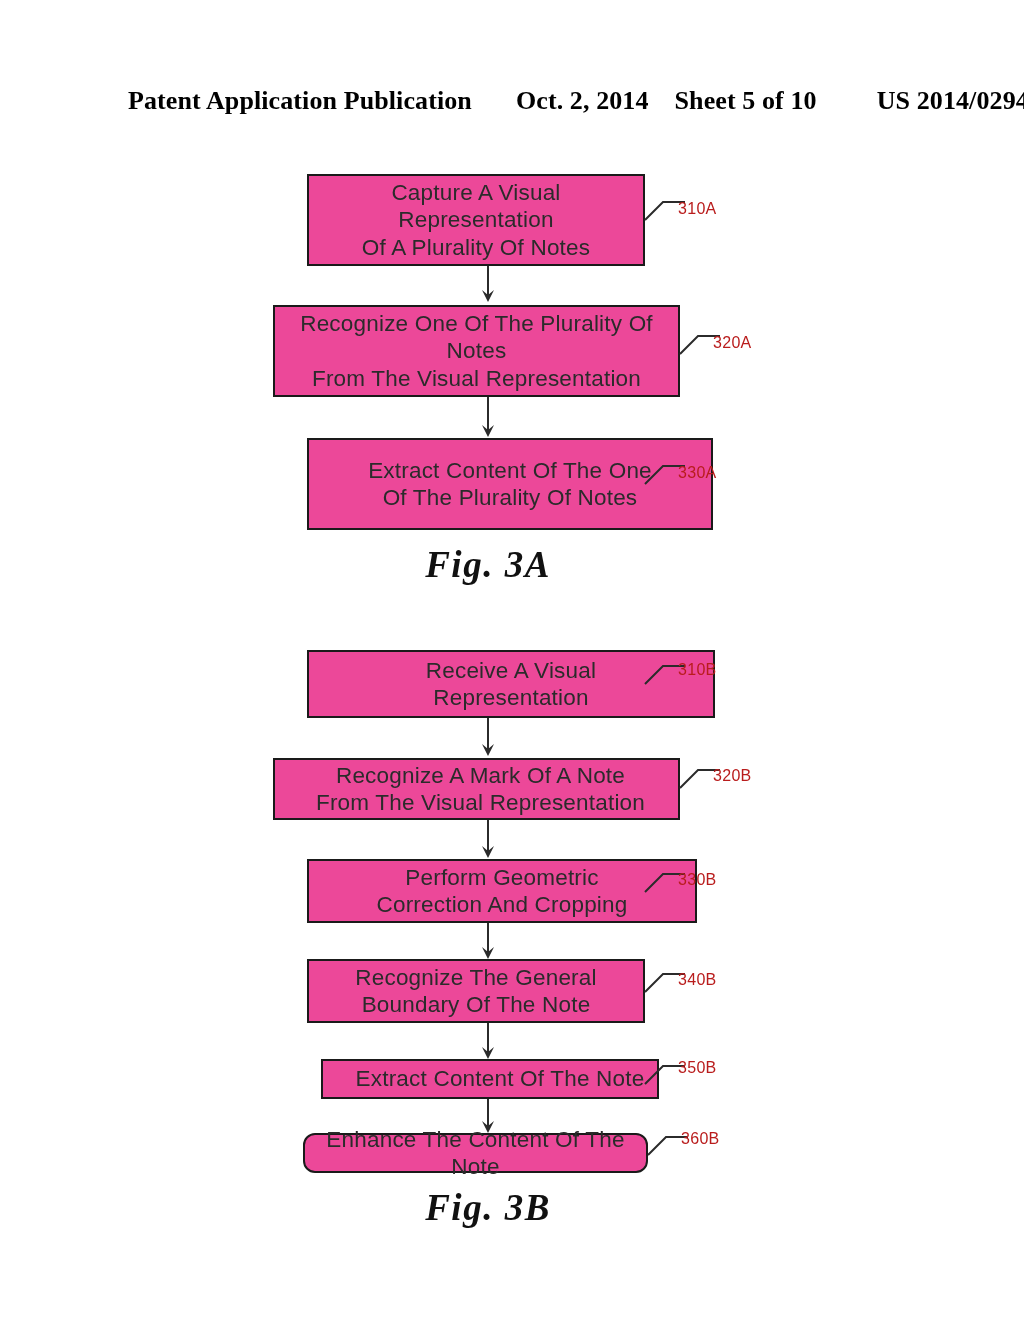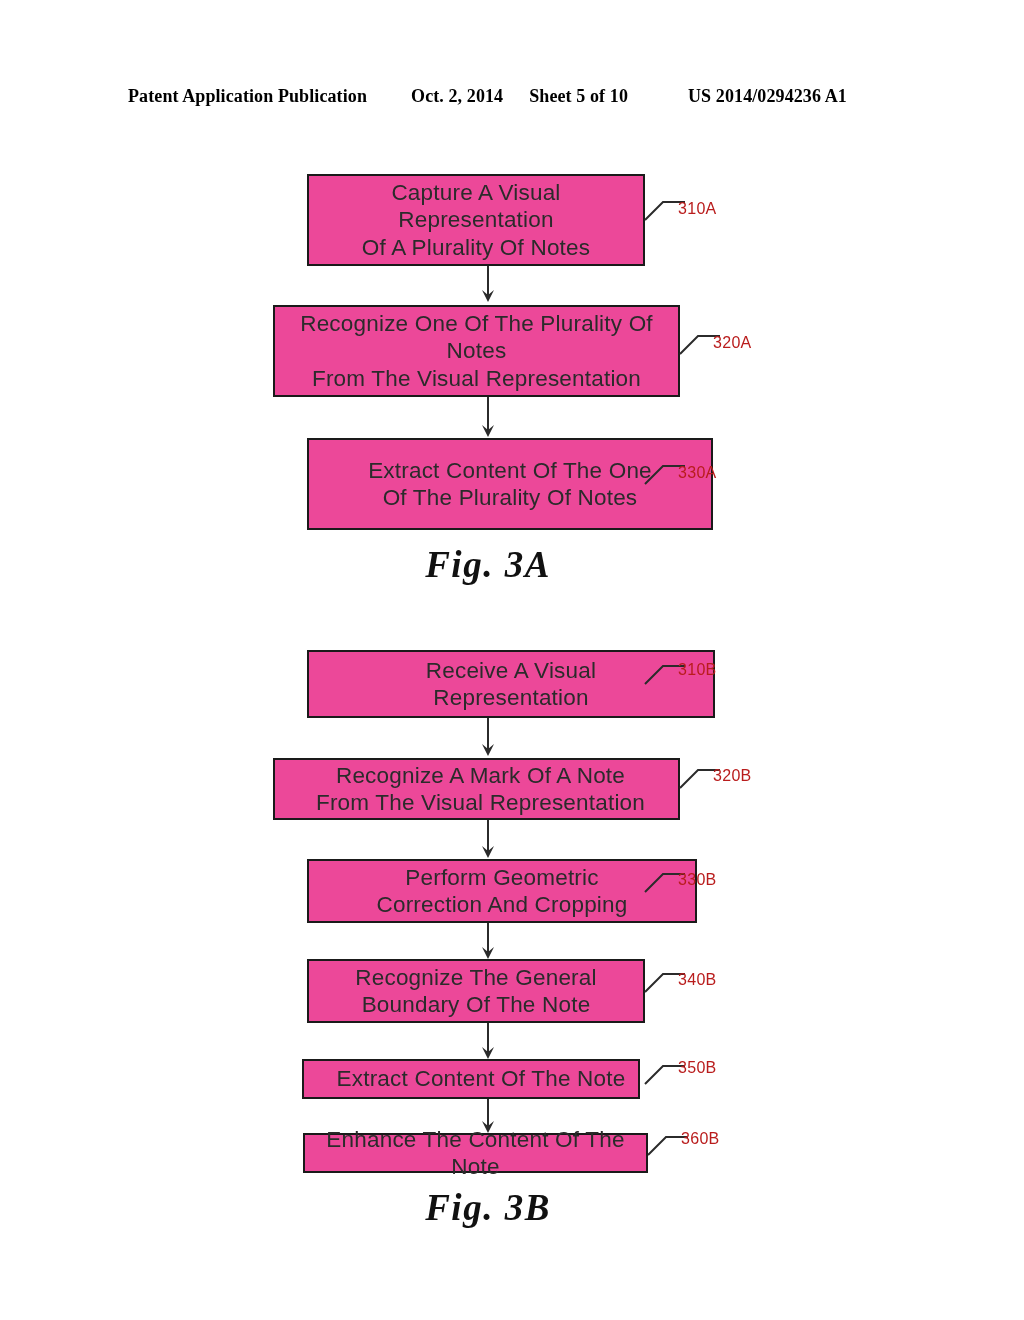--- a/index.html
+++ b/index.html
@@ -20,21 +20,21 @@
   .page-header {
     position: absolute;
     top: 86px;
     left: 128px;
     width: 760px;
     height: 30px;
     display: flex;
     align-items: baseline;
     font-family: "Liberation Serif", serif;
     font-weight: bold;
-    font-size: 18px;
+    font-size: 26px;
     letter-spacing: 0.1px;
     white-space: nowrap;
   }
   .hdr-pub   { }
   .hdr-date  { margin-left: 44px; }
   .hdr-sheet { margin-left: 26px; }
   .hdr-num   { margin-left: 60px; }
 
   
   .flow-box {
@@ -231,38 +231,38 @@
 </div>
 <div class="ref-label" style="left:678px; top:971px;">340B</div>
 
 <div class="connector" style="left:480px; top:1023px; height:36px;">
   <svg width="16" height="36" viewBox="0 0 16 36">
     <line x1="8" y1="0" x2="8" y2="30" stroke="#2b2b2b" stroke-width="2"></line>
     <path d="M2 24 L8 36 L14 24 L8 29 Z" fill="#2b2b2b"></path>
   </svg>
 </div>
 
-<div class="flow-box" style="left:302px; top:1059px; width:338px; height:40px;padding-left:20px;">
+<div class="flow-box" style="left:321px; top:1059px; width:338px; height:40px;padding-left:20px;">
   <span class="box-text">Extract Content Of The Note</span>
 </div>
 <div class="leader" style="left:645px; top:1060px; width:40px; height:26px;">
   <svg width="40" height="26" viewBox="0 0 40 26">
       <path d="M0 24 L18 6 L40 6" fill="none" stroke="#2b2b2b" stroke-width="2"></path>
     </svg>
 </div>
 <div class="ref-label" style="left:678px; top:1059px;">350B</div>
 
 <div class="connector" style="left:480px; top:1099px; height:34px;">
   <svg width="16" height="34" viewBox="0 0 16 34">
     <line x1="8" y1="0" x2="8" y2="28" stroke="#2b2b2b" stroke-width="2"></line>
     <path d="M2 22 L8 34 L14 22 L8 27 Z" fill="#2b2b2b"></path>
   </svg>
 </div>
 
-<div class="flow-box" style="left:303px; top:1133px; width:345px; height:40px;">
+<div class="flow-box" style="left:303px; top:1133px; width:345px; height:40px;border-radius:12px;">
   <span class="box-text">Enhance The Content Of The Note</span>
 </div>
 <div class="leader" style="left:648px; top:1131px; width:40px; height:26px;">
   <svg width="40" height="26" viewBox="0 0 40 26">
       <path d="M0 24 L18 6 L40 6" fill="none" stroke="#2b2b2b" stroke-width="2"></path>
     </svg>
 </div>
 <div class="ref-label" style="left:681px; top:1130px;">360B</div>
 
 <div class="fig-caption" style="left:338px; top:1186px; width:300px;">Fig. 3B</div>

